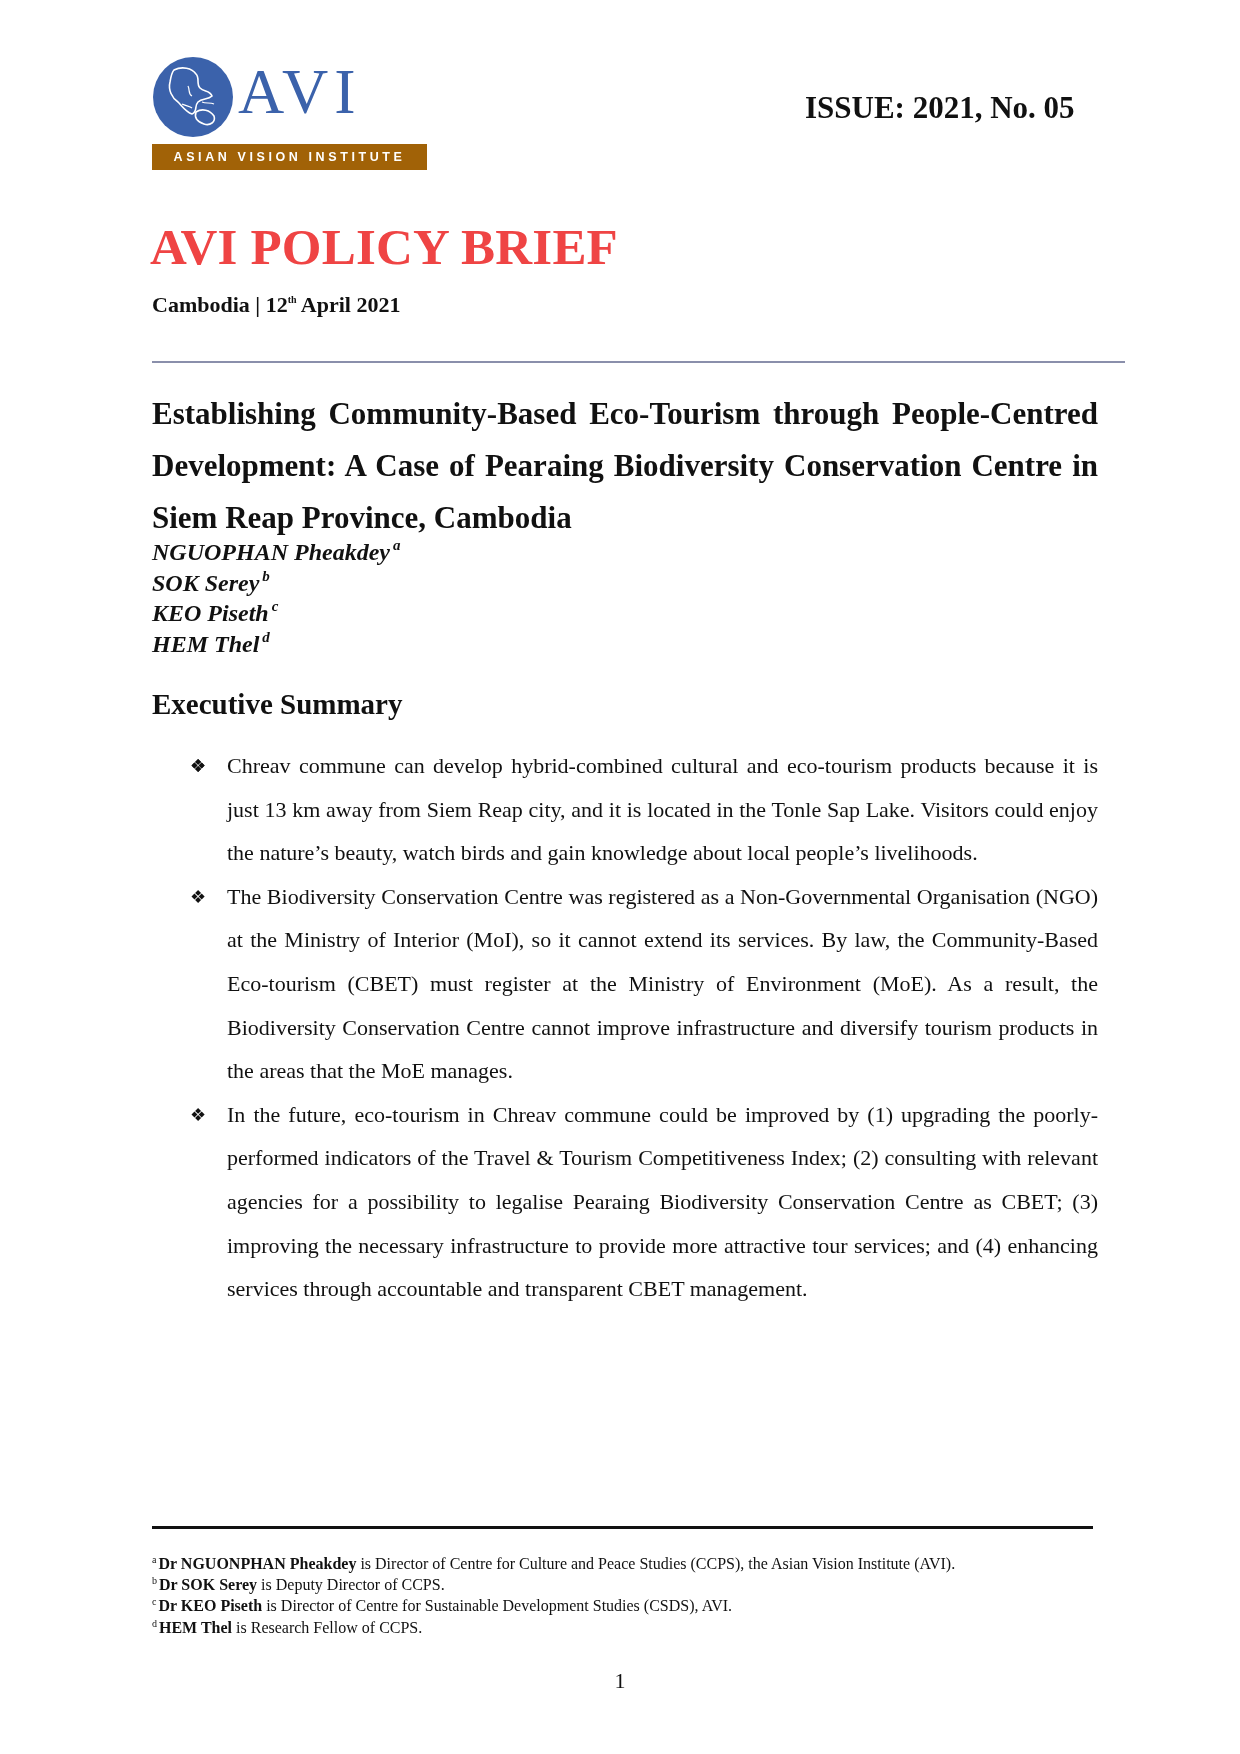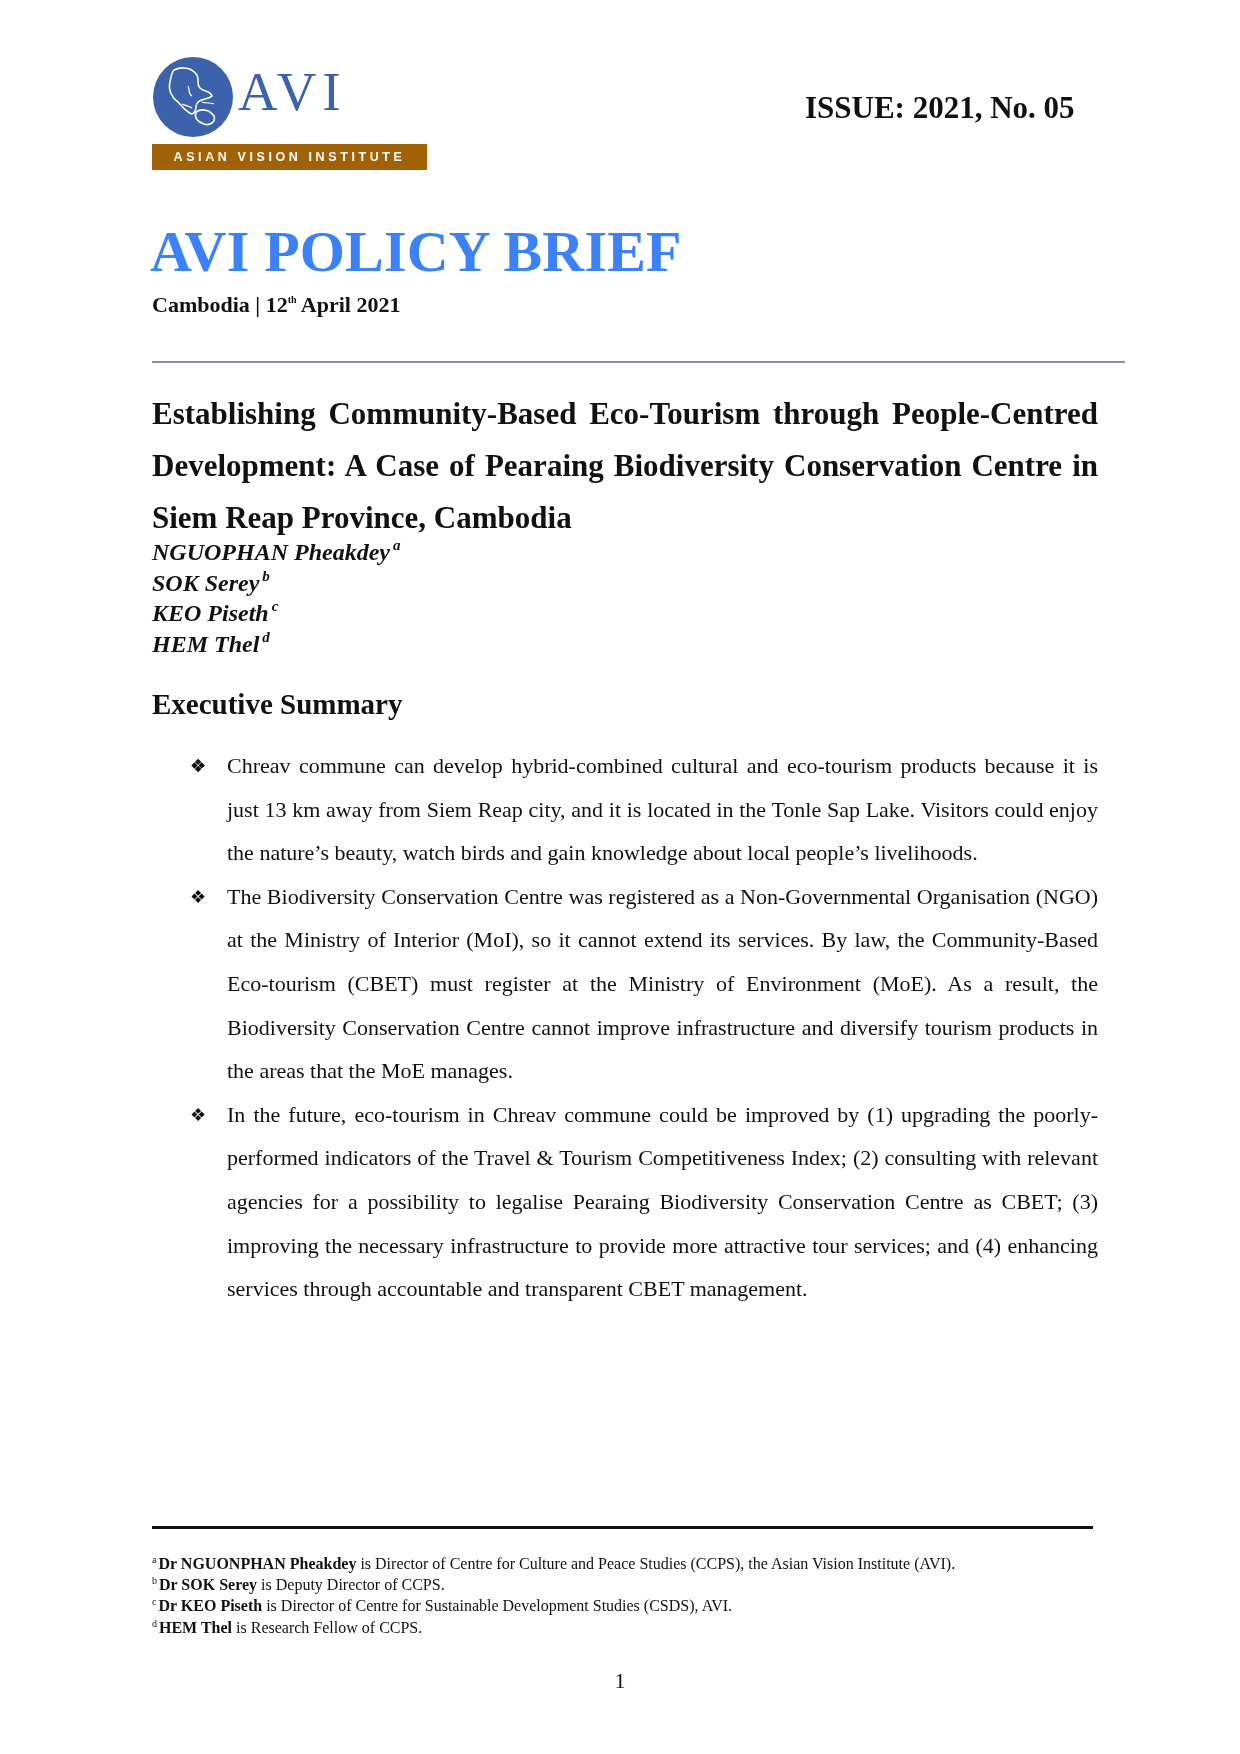--- a/index.html
+++ b/index.html
@@ -3,29 +3,29 @@
 <meta charset="utf-8">
 <style>
   html, body { margin: 0; padding: 0; background: #ffffff; }
   body { width: 1240px; height: 1754px; position: relative; overflow: hidden;
          font-family: "Liberation Serif", "DejaVu Serif", serif; color: #111; }
   .abs { position: absolute; }
 
   
   .logo { left: 152px; top: 52px; width: 280px; height: 122px; }
   .globe { position: absolute; left: 0; top: 4px; width: 82px; height: 82px; }
-  .logo-letters { position: absolute; left: 86px; top: -6px; font-size: 55px; line-height: 92px;
+  .logo-letters { position: absolute; left: 86px; top: -6px; font-size: 64px; line-height: 92px;
                   color: #3b62ab; letter-spacing: 6px; font-family: "Liberation Serif", serif; }
   .logo-bar { position: absolute; left: 0; top: 92px; width: 275px; height: 26px; background: #a16207;
               color: #ffffff; font-family: "Liberation Sans", "DejaVu Sans", sans-serif; font-weight: bold;
               font-size: 12.5px; letter-spacing: 3.6px; line-height: 26px; text-align: center; }
 
   .issue { left: 805px; top: 90px; font-size: 31px; font-weight: bold; white-space: nowrap; }
 
-  .brief-title { left: 150px; top: 218px; font-size: 58px; font-weight: bold; color: #3b82f6;
+  .brief-title { left: 150px; top: 218px; font-size: 51px; font-weight: bold; color: #ef4444;
                  white-space: nowrap; letter-spacing: 0.2px; }
   .dateline { left: 152px; top: 292px; font-size: 22px; font-weight: bold; white-space: nowrap; }
   .dateline sup { font-size: 10px; vertical-align: 9px; line-height: 0; }
 
   .rule-top { left: 152px; top: 361px; width: 973px; height: 2px; background: #8a8fab; }
 
   .doc-title { left: 152px; top: 388px; width: 946px; font-size: 31px; font-weight: bold;
                line-height: 52px; text-align: justify; text-align-last: left;
                font-family: "Liberation Serif", serif; }
 

